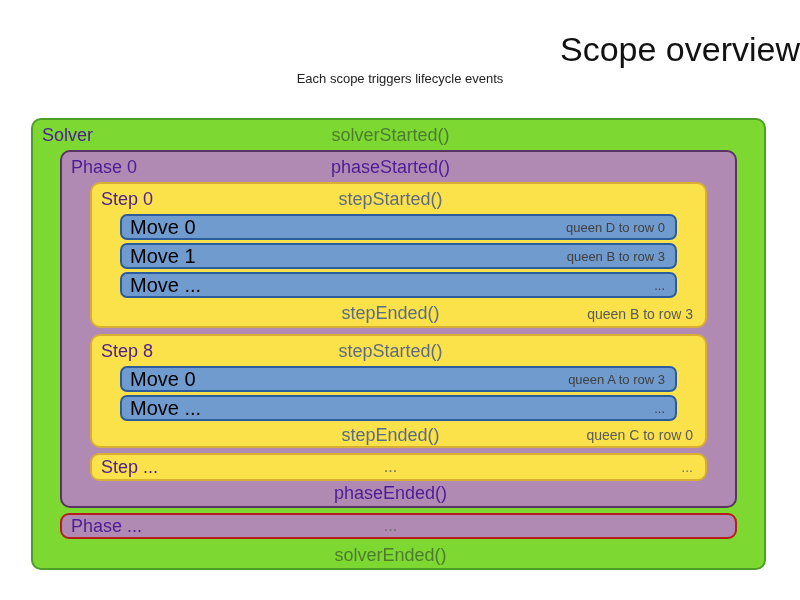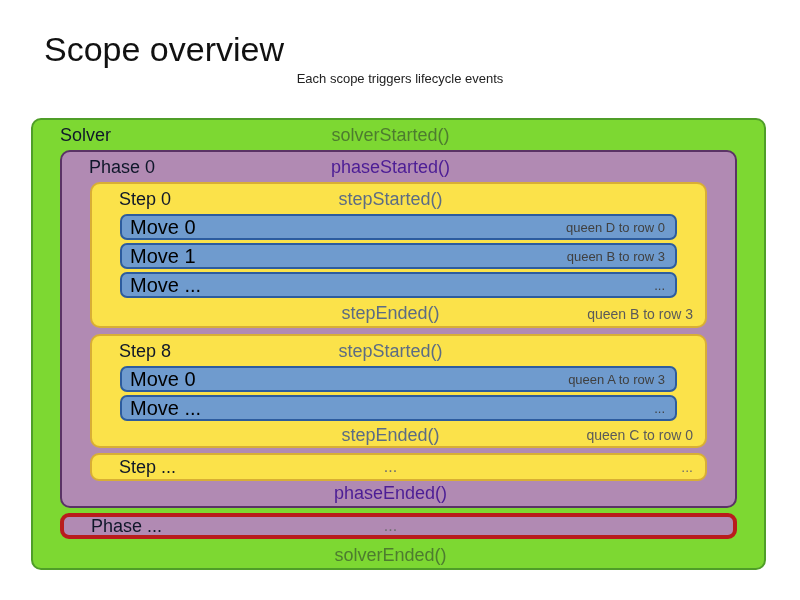--- a/index.html
+++ b/index.html
@@ -6,34 +6,34 @@
   html, body { margin: 0; padding: 0; }
   body {
     width: 800px; height: 600px;
     background: #ffffff;
     font-family: "Liberation Sans", sans-serif;
     position: relative;
     overflow: hidden;
   }
   .title {
     position: absolute; top: 30px; left: 0; width: 100%;
-    text-align: left; font-size: 34px; color: #111; letter-spacing: 0; padding-left: 44px;
+    text-align: right; font-size: 34px; color: #111; letter-spacing: 0;
   }
   .subtitle {
     position: absolute; top: 71px; left: 0; width: 100%;
     text-align: center; font-size: 13px; color: #222;
   }
   .scope-box { border-radius: 10px; }
   .solver-box {
     position: absolute; left: 31px; top: 118px;
     width: 735px; height: 452px;
     background: #7dd832; border: 2px solid #4f9e28;
   }
   .box-header { position: relative; height: 30px; display: flex; align-items: center; }
-  .box-label { padding-left: 27px; font-size: 18px; color: #0f172a; white-space: nowrap; z-index: 1; }
+  .box-label { padding-left: 9px; font-size: 18px; color: #4c1d95; white-space: nowrap; z-index: 1; }
   .event {
     position: absolute; left: 0; right: 16px; text-align: center;
     font-size: 18px; pointer-events: none;
   }
   .solver-event { color: #4d7c2f; }
   .phase-event  { color: #4c1d95; }
   .step-event   { color: #5c6c84; }
   .phase-box {
     margin: 0 27px; height: 358px;
     background: #b18ab3; border: 2px solid #5a3365;
@@ -59,21 +59,21 @@
     display: flex; align-items: center; font-size: 14px; color: #5a5a5a;
   }
   .footer-event { position: relative; height: 25px; display: flex; align-items: center; border-radius: 11px; }
   .dots-center { font-size: 16px; color: #6e6e6e; }
   .dots-right {
     position: absolute; right: 12px; top: 0; height: 100%;
     display: flex; align-items: center; font-size: 14px; color: #6e6e6e;
   }
   .phase-more {
     margin: 5px 27px 0 27px; height: 26px;
-    background: #b18ab3; border: 4px solid #b91c1c; border-radius: 9px;
+    background: #b18ab3; border: 2px solid #b91c1c; border-radius: 9px;
     position: relative; display: flex; align-items: center;
   }
   .solver-footer { position: relative; height: 32px; display: flex; align-items: center; }
 </style>
 </head>
 <body>
 
 <div class="title">Scope overview</div>
 <div class="subtitle">Each scope triggers lifecycle events</div>
 

